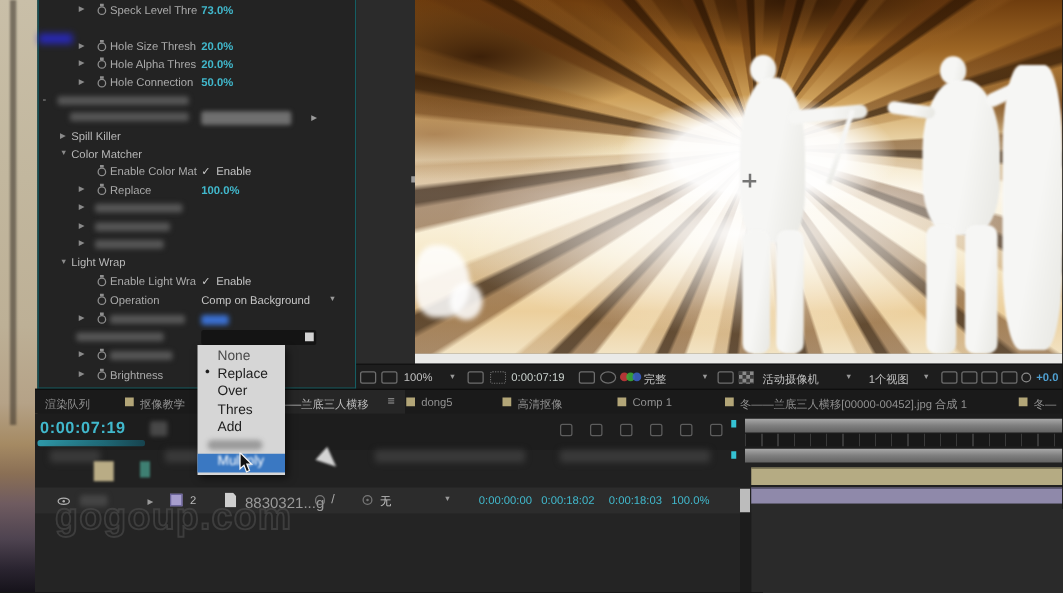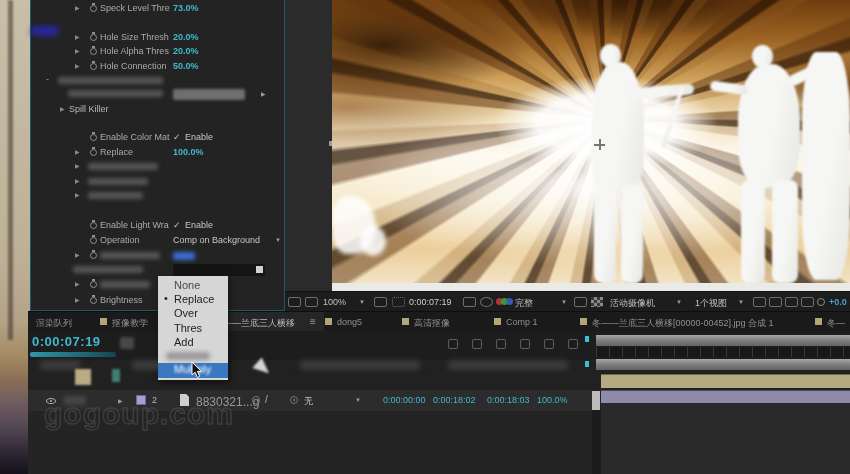--- a/index.html
+++ b/index.html
@@ -8,21 +8,21 @@
   .stage *{box-sizing:border-box;}
 
   
   .left-strip{position:absolute;left:0;top:0;width:30px;height:474px;
     background:linear-gradient(180deg,#c9bfa8 0%,#c2b79e 30%,#bdb096 55%,#b5a287 68%,#a58a63 75%,#8a6f55 80%,#6f5b60 85%,#4e4350 91%,#2a2430 96%,#15121a 100%);}
   .strip-line{position:absolute;left:8px;top:0;width:5px;height:340px;background:rgba(55,47,38,.55);filter:blur(1px);}
 
   
   .effects-panel{position:absolute;left:30px;top:0;width:255px;height:311px;background:#232323;
     border-left:1px solid #155e63;border-right:1px solid #155e63;border-bottom:1px solid #155e63;}
-  .fxrow{position:absolute;left:12px;width:306px;height:14px;}
+  .fxrow{position:absolute;left:0;width:306px;height:14px;}
   .tri{position:absolute;top:2px;font-size:6px;color:#8a8a8a;line-height:8px;}
   .t-prop{left:32px;} .t-grp{left:17px;}
   .sw{position:absolute;left:47px;top:3px;width:7px;height:7px;border:1px solid #8f8f8f;border-radius:50%;}
   .sw::before{content:'';position:absolute;top:-3px;left:1px;width:3px;height:2px;background:#8f8f8f;}
   .lbl{position:absolute;left:57px;top:1px;font-size:9px;color:#ababab;white-space:nowrap;}
   .lbl-grp{position:absolute;left:26px;top:1px;font-size:9px;color:#b8b8b8;white-space:nowrap;}
   .val{position:absolute;left:130px;top:1px;font-size:9px;color:#41b8cc;font-weight:bold;white-space:nowrap;}
   .val-plain{position:absolute;left:130px;top:1px;font-size:9px;color:#c6c6c6;font-weight:normal;white-space:nowrap;}
   .check{position:absolute;left:130px;top:1px;font-size:9px;color:#c6c6c6;}
   .chk-word{position:absolute;left:142px;top:1px;font-size:9px;color:#c6c6c6;}
@@ -175,20 +175,24 @@
     </div>
     <div class="fxrow" style="top:87px">
       <div class="blurbar" style="left:25px;width:95px"></div>
       <div class="valfield"></div>
       <span class="dd-arrow" style="left:218px">▶</span>
     </div>
     <div class="fxrow" style="top:103px">
       <span class="tri t-grp">▶</span>
       <span class="lbl-grp">Spill Killer</span>
     </div>
+    <div class="fxrow" style="top:117px">
+      <span class="tri t-grp">▼</span>
+      <span class="lbl-grp">Color Matcher</span>
+    </div>
     <div class="fxrow" style="top:131px">
       <span class="sw"></span>
       <span class="lbl">Enable Color Mat</span>
       <span class="check">✓</span>
       <span class="chk-word">Enable</span>
     </div>
     <div class="fxrow" style="top:146px">
       <span class="tri t-prop">▶</span>
       <span class="sw"></span>
       <span class="lbl">Replace</span>
@@ -198,20 +202,24 @@
       <span class="tri t-prop">▶</span>
       <div class="blurbar" style="left:45px;width:70px"></div>
     </div>
     <div class="fxrow" style="top:175px">
       <span class="tri t-prop">▶</span>
       <div class="blurbar" style="left:45px;width:60px"></div>
     </div>
     <div class="fxrow" style="top:189px">
       <span class="tri t-prop">▶</span>
       <div class="blurbar" style="left:45px;width:55px"></div>
+    </div>
+    <div class="fxrow" style="top:204px">
+      <span class="tri t-grp">▼</span>
+      <span class="lbl-grp">Light Wrap</span>
     </div>
     <div class="fxrow" style="top:219px">
       <span class="sw"></span>
       <span class="lbl">Enable Light Wra</span>
       <span class="check">✓</span>
       <span class="chk-word">Enable</span>
     </div>
     <div class="fxrow" style="top:234px">
       <span class="sw"></span>
       <span class="lbl">Operation</span>

